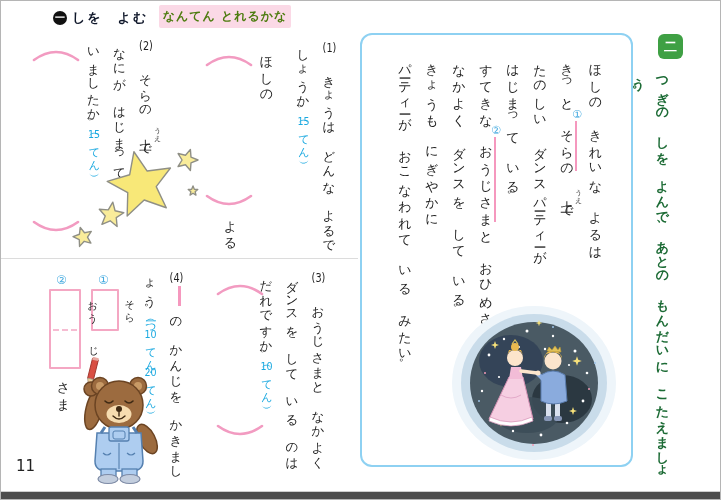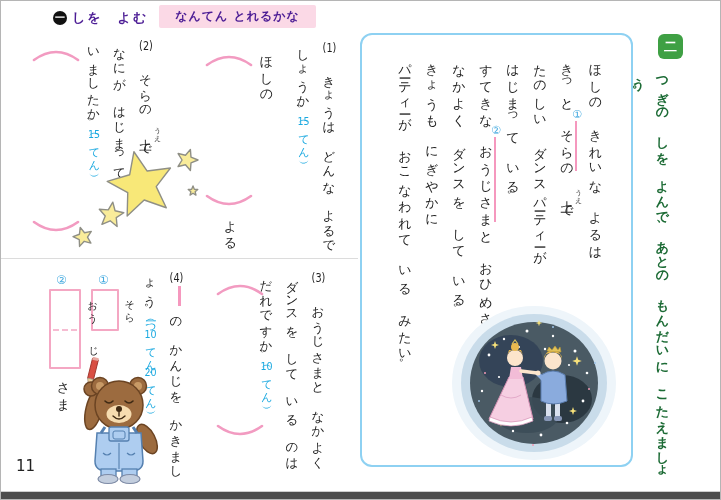--- a/index.html
+++ b/index.html
@@ -17,25 +17,25 @@
   .bottom-line { position:absolute; left:0; right:0; top:490px; height:1px; background:#cecece; }
 
   
   .lesson-icon {
     position:absolute; left:52px; top:10px; width:14px; height:14px;
     background:#111; border-radius:50%; color:#fff; font-weight:bold;
     font-size:10px; line-height:13px; text-align:center;
   }
   .lesson-title {
     position:absolute; left:71px; top:8px; font-size:13px; font-weight:bold;
-    letter-spacing:2px; color:#4c1d95;
+    letter-spacing:2px; color:#0f172a;
   }
   .score-badge {
-    position:absolute; left:158px; top:4px; width:157px; height:23px;
-    background:#fbd9e6; color:#4c1d95; font-weight:bold; font-size:12px;
+    position:absolute; left:158px; top:4px; width:132px; height:23px;
+    background:#fbd9e6; color:#4d7c0f; font-weight:bold; font-size:12px;
     text-align:center; line-height:23px; letter-spacing:1px; border-radius:2px;
   }
   .page-number { position:absolute; left:15px; top:456px; font-size:15px; font-weight:normal; color:#222; }
 
   
   .v { writing-mode:vertical-rl; text-orientation:upright; }
   .tcy { text-combine-upright:all; }
   ruby rt { font-size:7px; letter-spacing:0; color:#333; }
 
   

